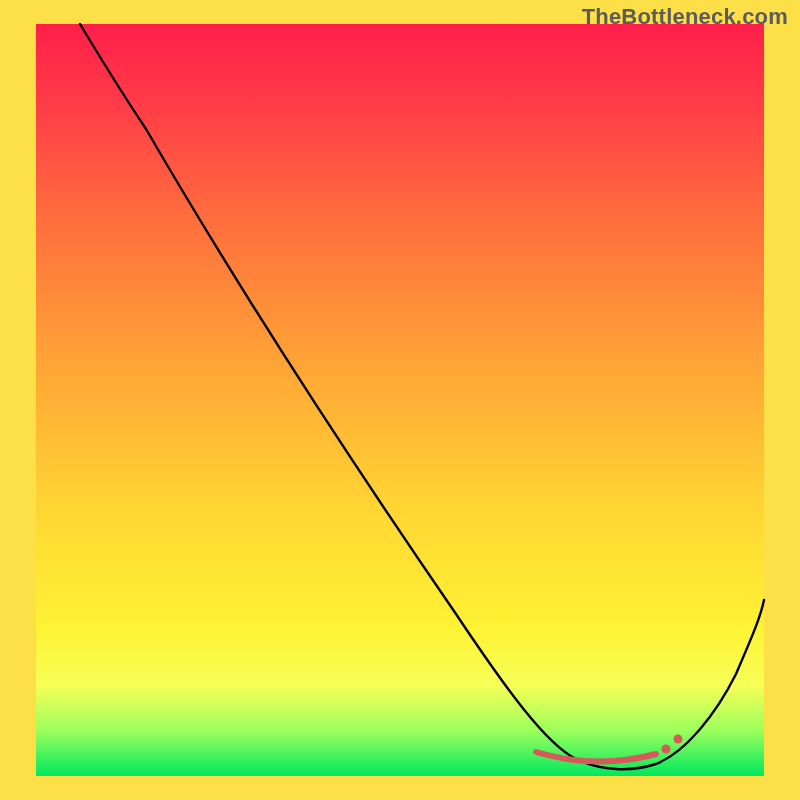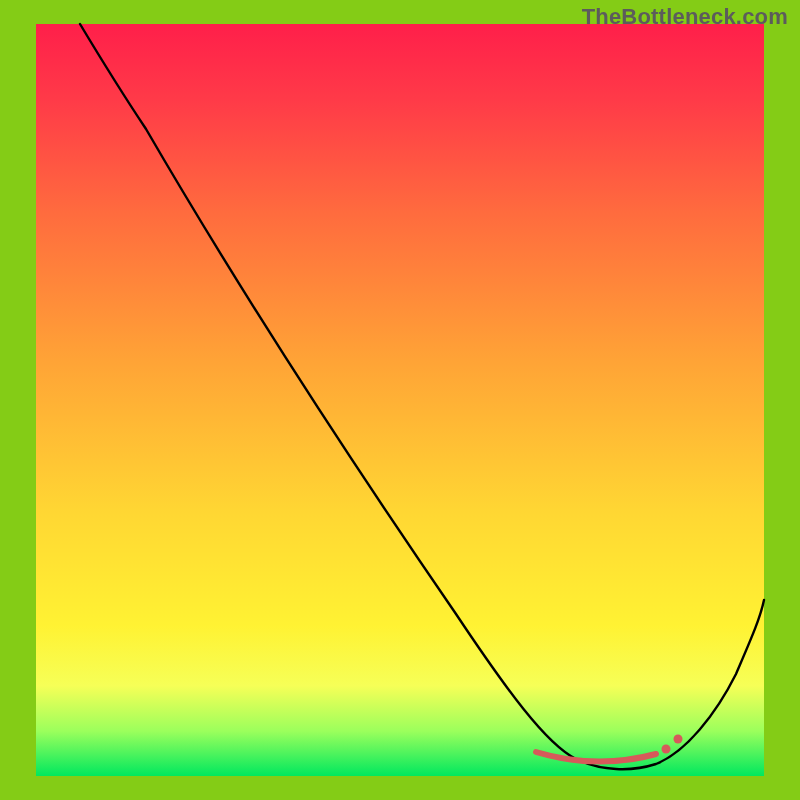--- a/index.html
+++ b/index.html
@@ -8,21 +8,21 @@
     width: 800px;
     height: 800px;
     background: #000;
     overflow: hidden;
     font-family: Arial, Helvetica, sans-serif;
   }
   .frame {
     position: relative;
     width: 800px;
     height: 800px;
-    background: #84cc16;
+    background: #fde047;
   }
   .watermark {
     position: absolute;
     top: 4px;
     right: 12px;
     color: #5c5c5c;
     font-size: 22px;
     font-weight: 600;
     letter-spacing: 0.2px;
     z-index: 10;

